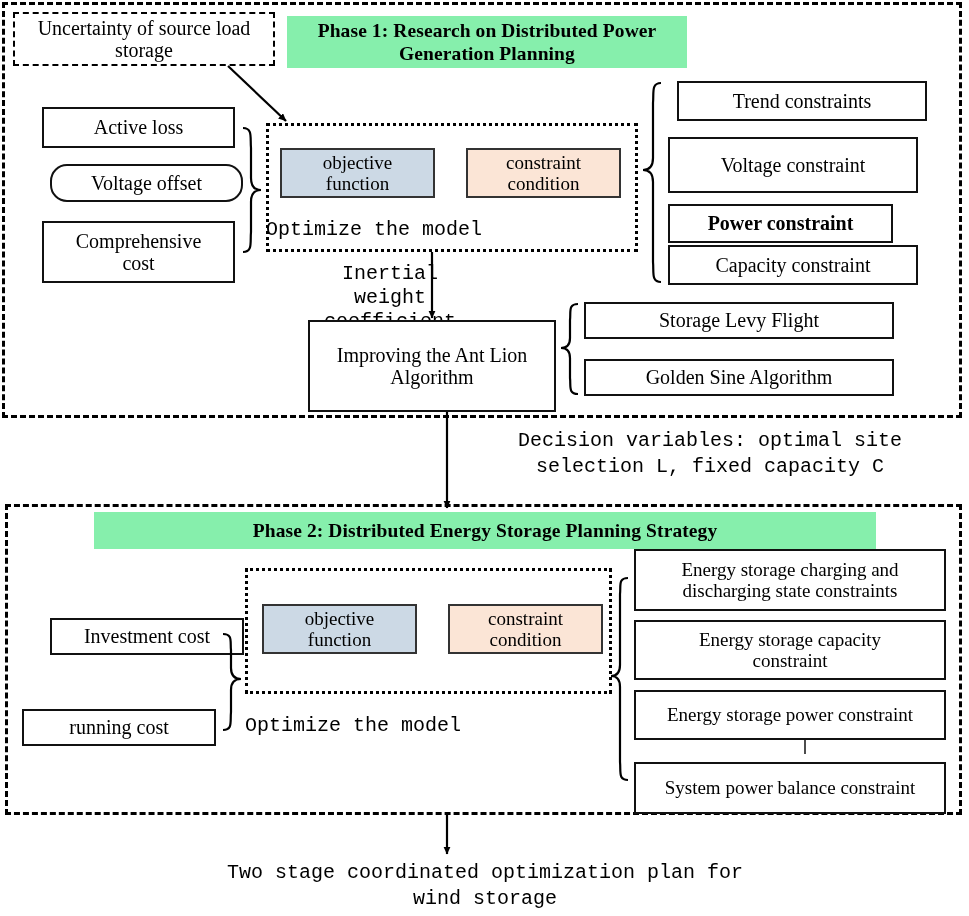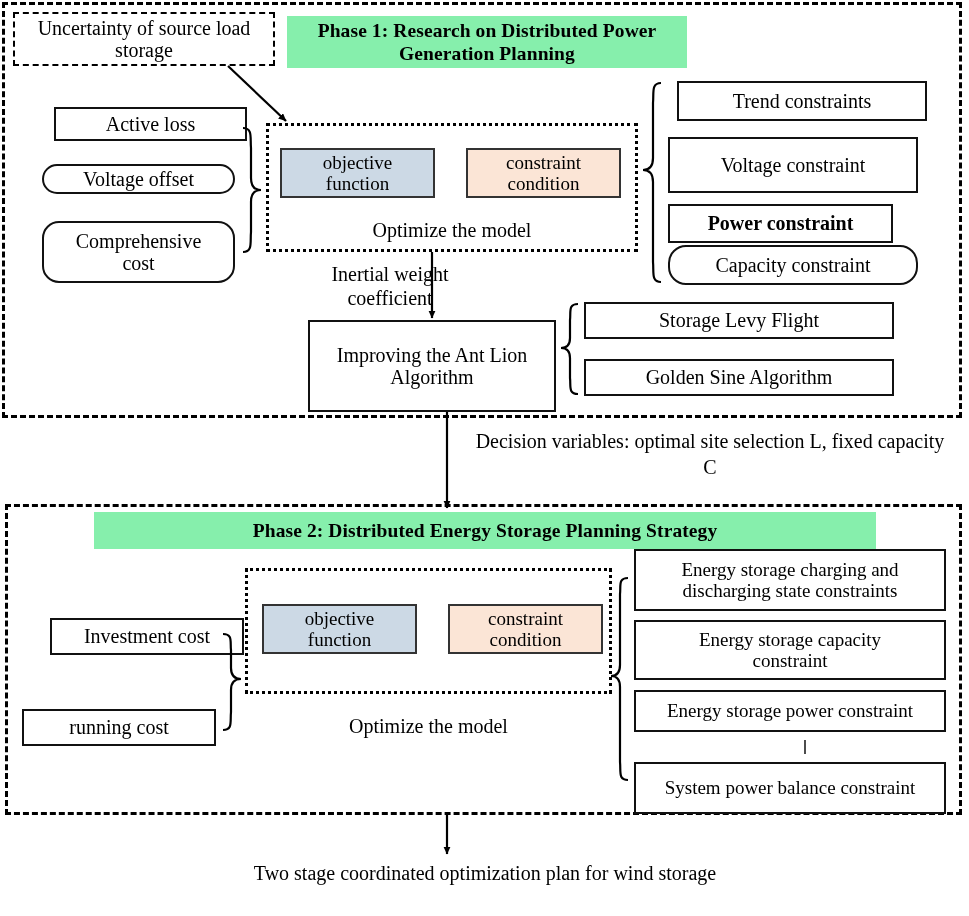--- a/index.html
+++ b/index.html
@@ -67,25 +67,25 @@
     font-size: 19.5px;
     line-height: 1.2;
     color: #000;
     letter-spacing: 0.1px;
   }
 
   
   .label {
     display: flex;
     align-items: center;
-    justify-content: center;
     text-align: center;
     font-size: 20px;
     line-height: 1.2;
     color: #000;
+    font-family: Liberation Mono, monospace;
   }
 
   svg.overlay {
     position: absolute;
     left: 0;
     top: 0;
     width: 969px;
     height: 916px;
     pointer-events: none;
   }
@@ -98,27 +98,27 @@
   <div class="abs phase-frame" style="left:2px; top:2px; width:960px; height:416px;"></div>
 
   <div class="abs box dashed-box" style="left:13px; top:12px; width:262px; height:54px; font-size:20px;">
     <span>Uncertainty of source load storage</span>
   </div>
 
   <div class="abs banner" style="left:287px; top:16px; width:400px; height:52px;">
     <span>Phase 1: Research on Distributed Power Generation Planning</span>
   </div>
 
-  <div class="abs box" style="left:42px; top:107px; width:193px; height:34px;margin-left:12px;">
+  <div class="abs box" style="left:42px; top:107px; width:193px; height:41px;">
     <span>Active loss</span>
   </div>
-  <div class="abs box" style="left:42px; top:164px; width:193px; height:30px;border-radius:17px;">
+  <div class="abs box" style="left:50px; top:164px; width:193px; height:38px;border-radius:17px;">
     <span>Voltage offset</span>
   </div>
-  <div class="abs box" style="left:42px; top:221px; width:193px; height:62px;border-radius:17px;">
+  <div class="abs box" style="left:42px; top:221px; width:193px; height:62px;">
     <span style="display:block; max-width:150px;">Comprehensive cost</span>
   </div>
 
   <div class="abs model-frame" style="left:266px; top:123px; width:372px; height:129px;"></div>
 
   <div class="abs box objective" style="left:280px; top:148px; width:155px; height:50px;">
     <span style="display:block; max-width:100px;">objective function</span>
   </div>
   <div class="abs box constraint" style="left:466px; top:148px; width:155px; height:50px;">
     <span style="display:block; max-width:105px;">constraint condition</span>
@@ -129,21 +129,21 @@
 
   <div class="abs box" style="left:668px; top:81px; width:250px; height:40px;margin-left:9px;">
     <span>Trend constraints</span>
   </div>
   <div class="abs box" style="left:668px; top:137px; width:250px; height:56px;">
     <span>Voltage constraint</span>
   </div>
   <div class="abs box" style="left:668px; top:204px; width:225px; height:39px;font-weight:bold;">
     <span>Power constraint</span>
   </div>
-  <div class="abs box" style="left:668px; top:245px; width:250px; height:40px;border-radius:18px;">
+  <div class="abs box" style="left:668px; top:245px; width:250px; height:40px;">
     <span>Capacity constraint</span>
   </div>
 
   <div class="abs label" style="left:300px; top:262px; width:180px; height:50px; display:block; text-align:center;">
     <span>Inertial weight coefficient</span>
   </div>
 
   <div class="abs box" style="left:308px; top:320px; width:248px; height:92px; font-size:20px;">
     <span style="display:block; max-width:200px;">Improving the Ant Lion Algorithm</span>
   </div>
@@ -183,21 +183,21 @@
   <div class="abs label" style="left:245px; top:713px; width:367px; height:26px;">
     <span>Optimize the model</span>
   </div>
 
   <div class="abs box" style="left:634px; top:549px; width:312px; height:62px; font-size:19px;">
     <span style="display:block; max-width:290px;">Energy storage charging and discharging state constraints</span>
   </div>
   <div class="abs box" style="left:634px; top:620px; width:312px; height:60px; font-size:19px;">
     <span style="display:block; max-width:250px;">Energy storage capacity constraint</span>
   </div>
-  <div class="abs box" style="left:634px; top:690px; width:312px; height:42px; font-size:19px;">
+  <div class="abs box" style="left:634px; top:690px; width:312px; height:50px; font-size:19px;">
     <span>Energy storage power constraint</span>
   </div>
   <div class="abs box" style="left:634px; top:754px; width:312px; height:52px; font-size:19px;margin-top:8px;">
     <span>System power balance constraint</span>
   </div>
 
   <div class="abs label" style="left:225px; top:860px; width:520px; height:56px; display:block; text-align:center; line-height:1.3;">
     <span>Two stage coordinated optimization plan for wind storage</span>
   </div>
 

